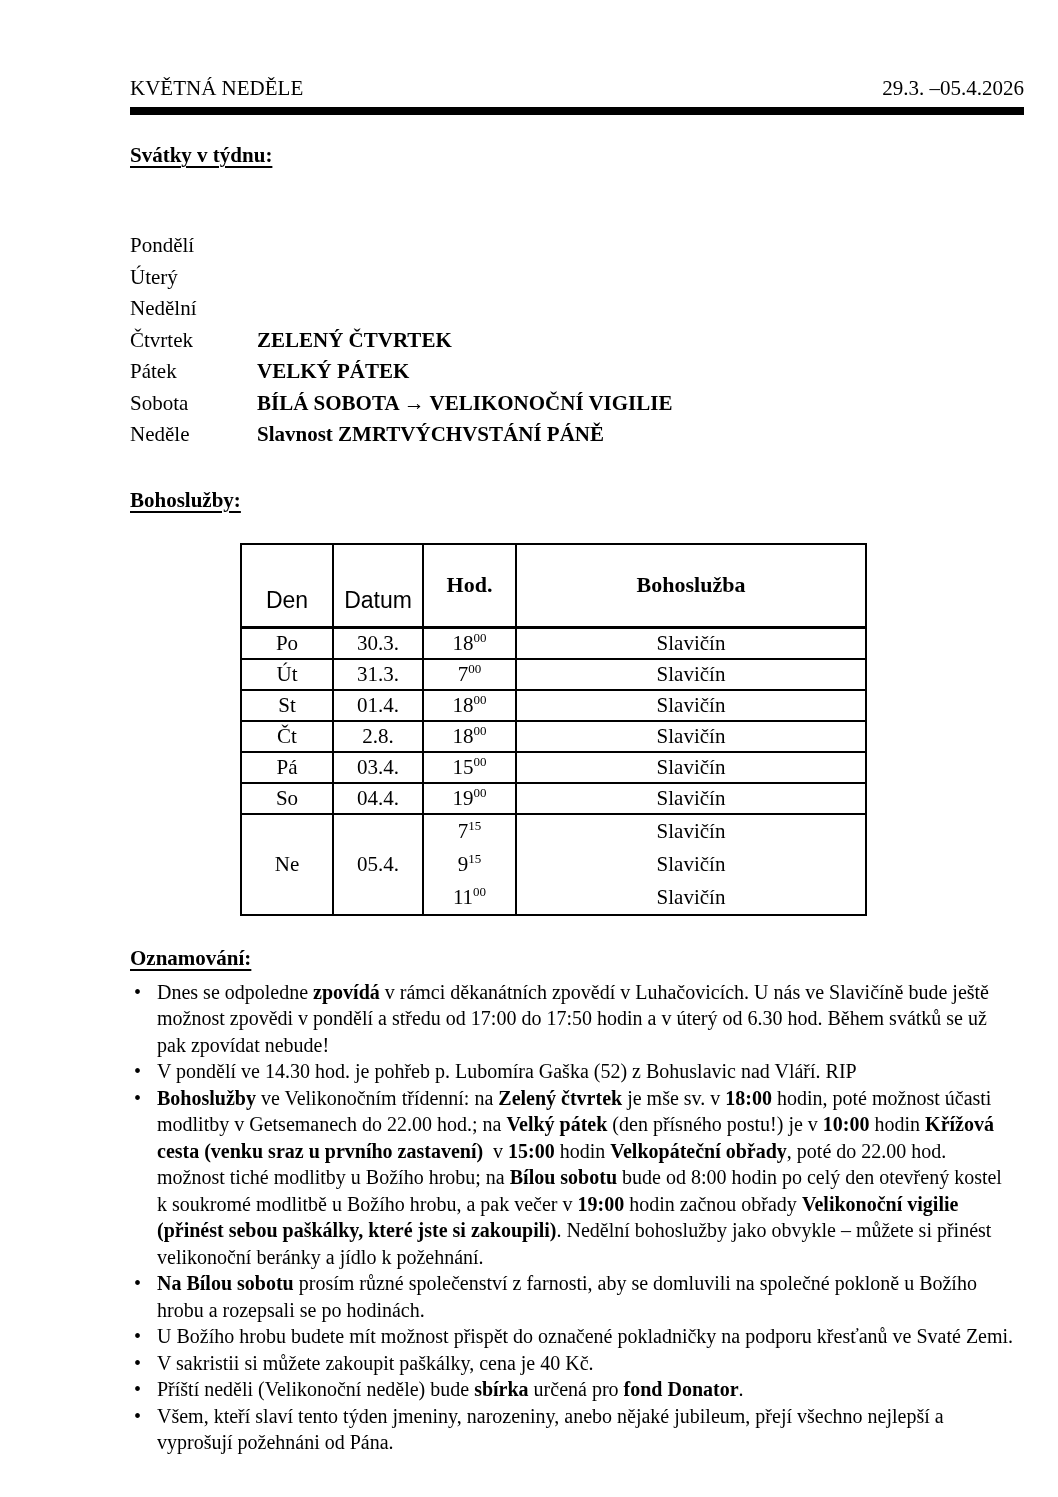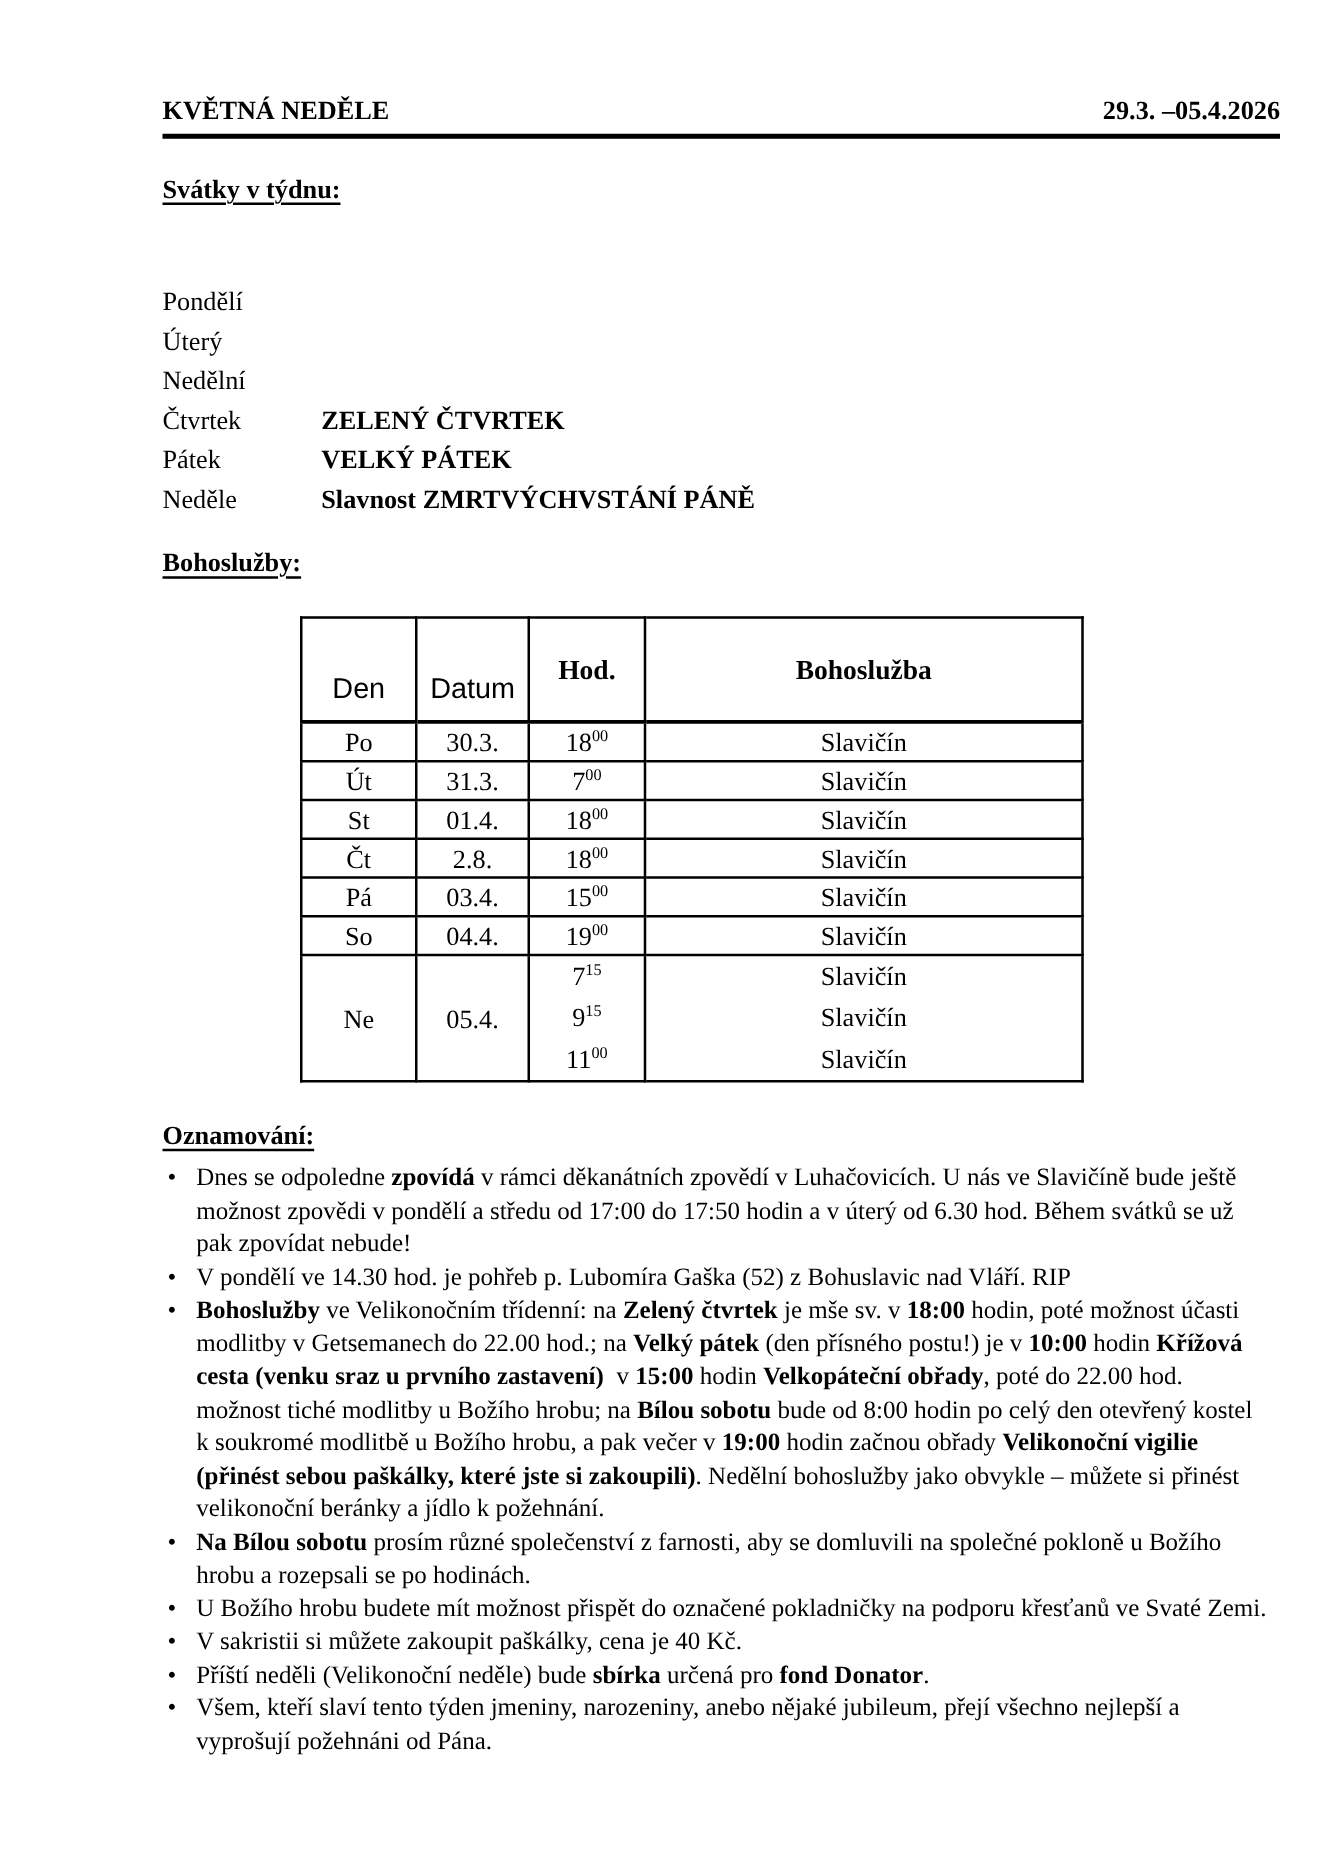--- a/index.html
+++ b/index.html
@@ -9,33 +9,33 @@
     box-sizing:border-box;
     background:#ffffff;
     color:#000;
     font-family:"Liberation Serif", serif;
     padding:76px 34px 0 130px;
     overflow:hidden;
   }
   
   .doc-header {
     display:flex; justify-content:space-between; align-items:flex-start;
-    font-size:21px; font-weight:bold;
-    border-bottom:4px solid #000000;
+    font-size:21px; font-weight:normal;
+    border-bottom:8px solid #000000;
     padding-bottom:6px;
   }
   
   .section-heading {
     font-size:21px; font-weight:bold; margin:0;
     text-decoration:underline;
     text-decoration-thickness:2px;
     text-underline-offset:4px;
   }
   #holidays-heading { margin-top:28px; }
-  #services-heading { margin-top:23px;text-decoration:underline; }
+  #services-heading { margin-top:37px;text-decoration:underline; }
   #announcements-heading { margin-top:30px; }
   
   .holidays-list { margin-top:62px; font-size:21px; }
   .holiday-row { display:flex; line-height:31.5px; }
   .holiday-day { flex:0 0 127px; }
   .holiday-event { font-weight:bold; white-space:nowrap; }
   
   table.services {
     border-collapse:collapse; table-layout:fixed;
     margin:30px 0 0 110px;
@@ -95,20 +95,24 @@
         <span class="holiday-day">Nedělní</span>
         <span class="holiday-event seg-plain" style="font-weight: normal;"></span>
       </div>
       <div class="holiday-row">
         <span class="holiday-day">Čtvrtek</span>
         <span class="holiday-event">ZELENÝ ČTVRTEK</span>
       </div>
       <div class="holiday-row">
         <span class="holiday-day">Pátek</span>
         <span class="holiday-event">VELKÝ PÁTEK</span>
+      </div>
+      <div class="holiday-row">
+        <span class="holiday-day">Sobota</span>
+        <span class="holiday-event">BÍLÁ SOBOTA → VELIKONOČNÍ VIGILIE</span>
       </div>
       <div class="holiday-row">
         <span class="holiday-day">Neděle</span>
         <span class="holiday-event">Slavnost ZMRTVÝCHVSTÁNÍ PÁNĚ</span>
       </div>
     </div>
 
   <h2 id="services-heading" class="section-heading">Bohoslužby:</h2>
 
   <table class="services">

